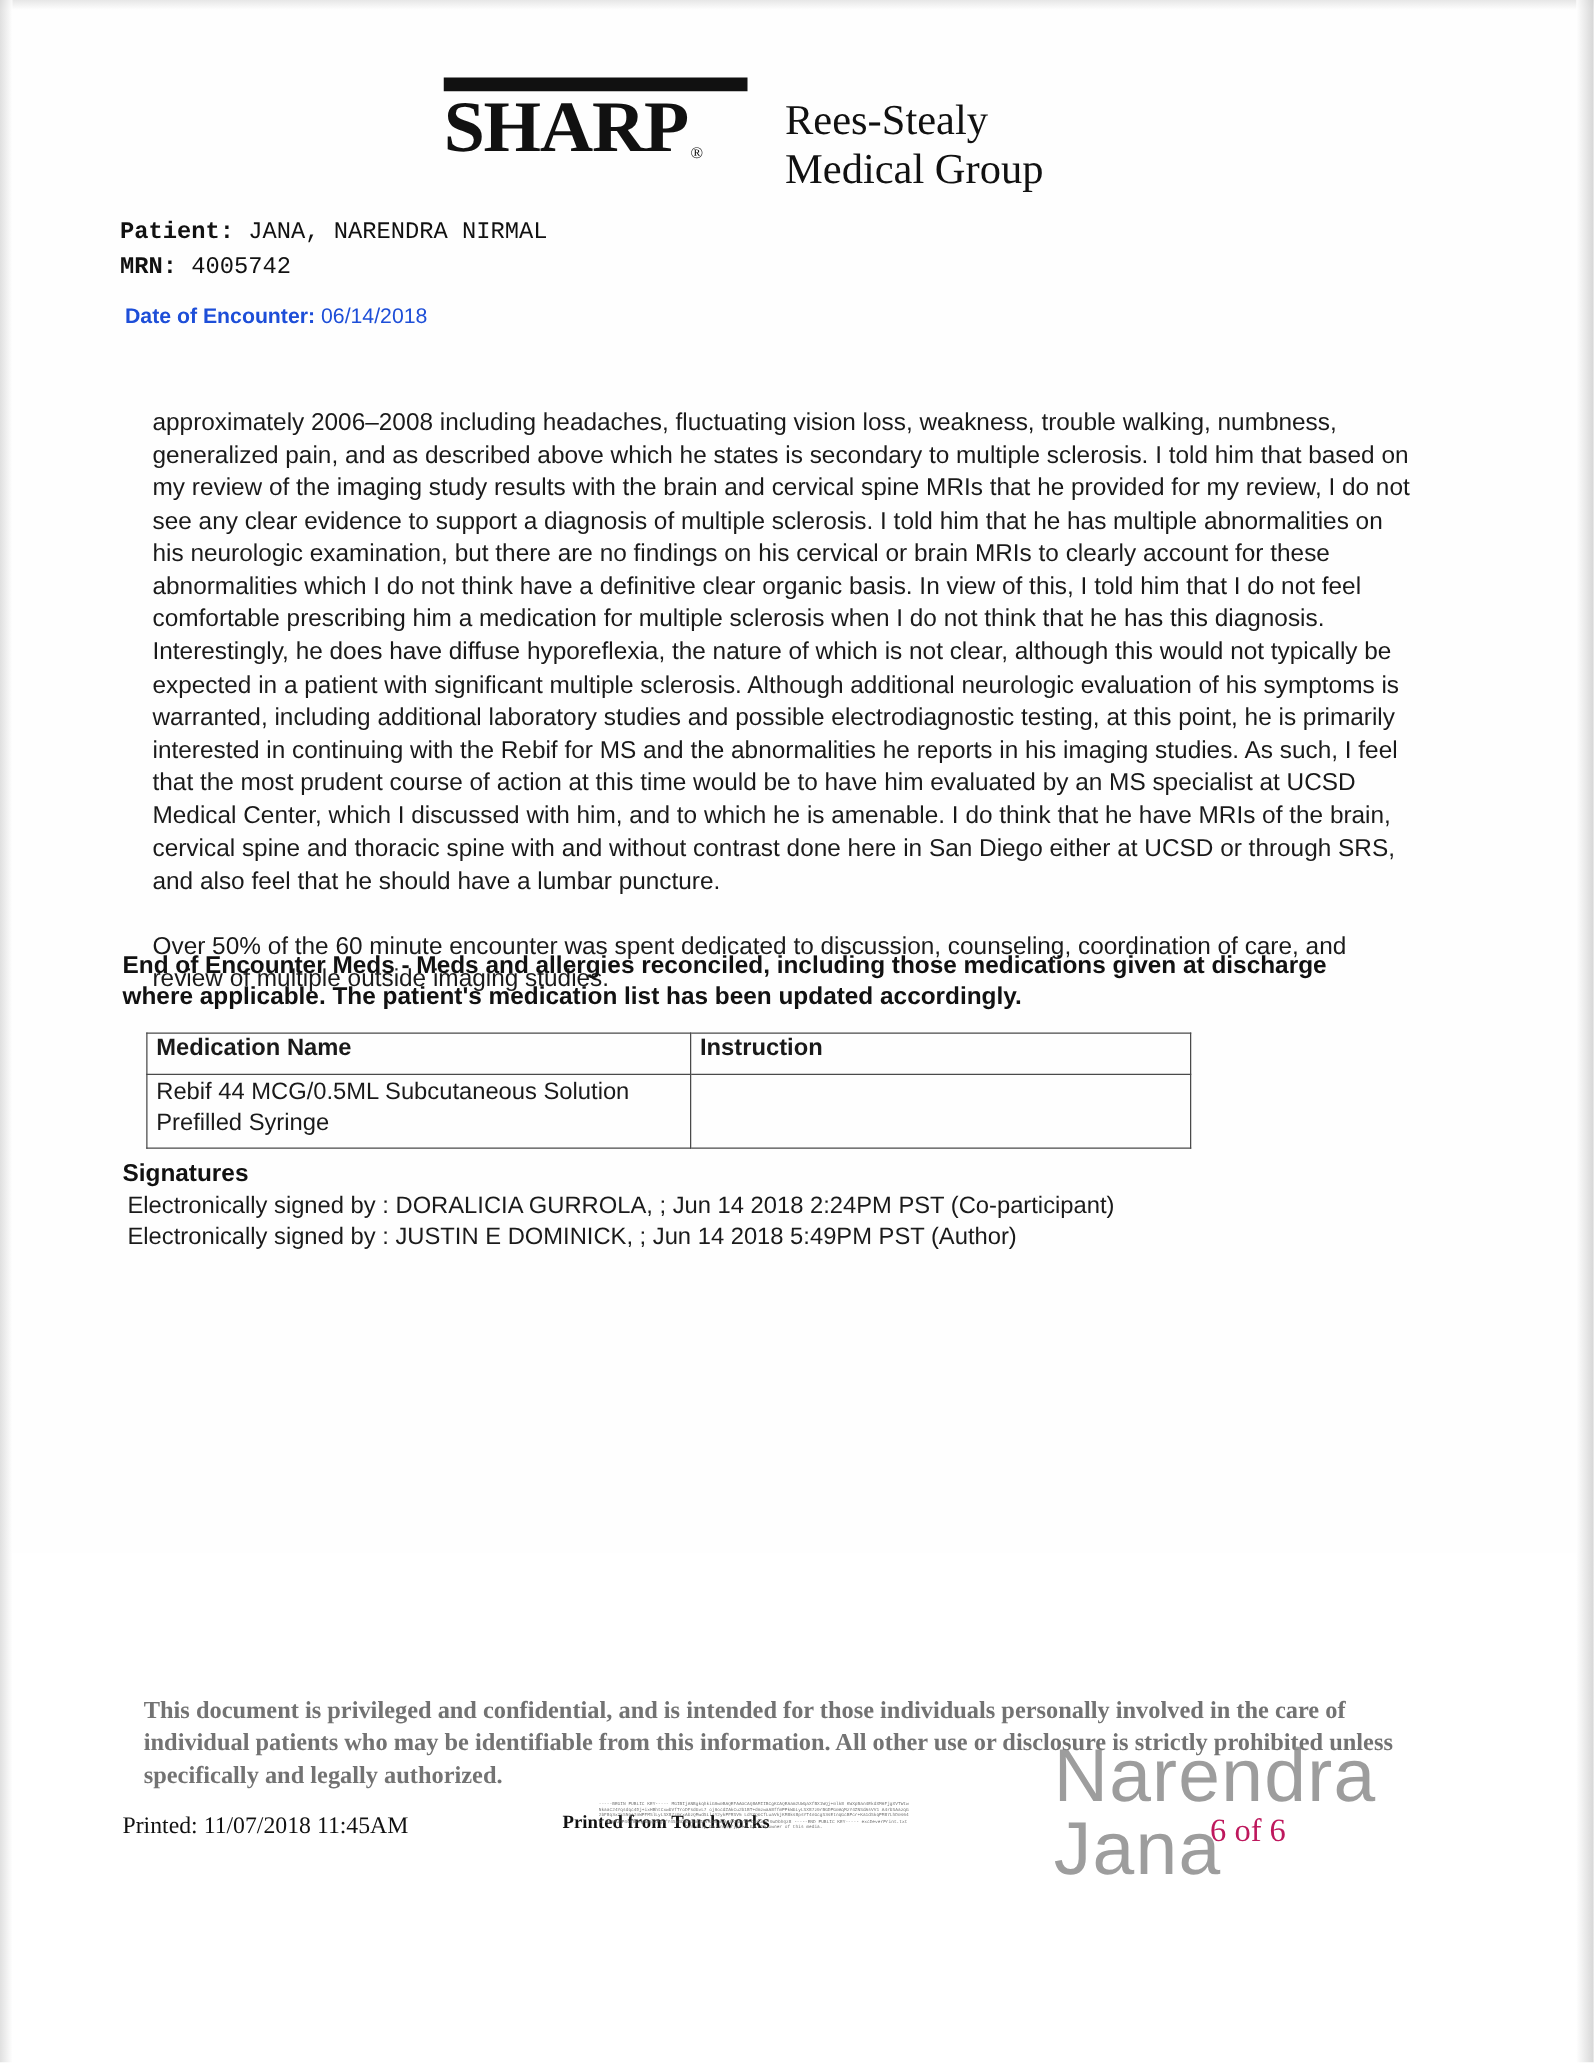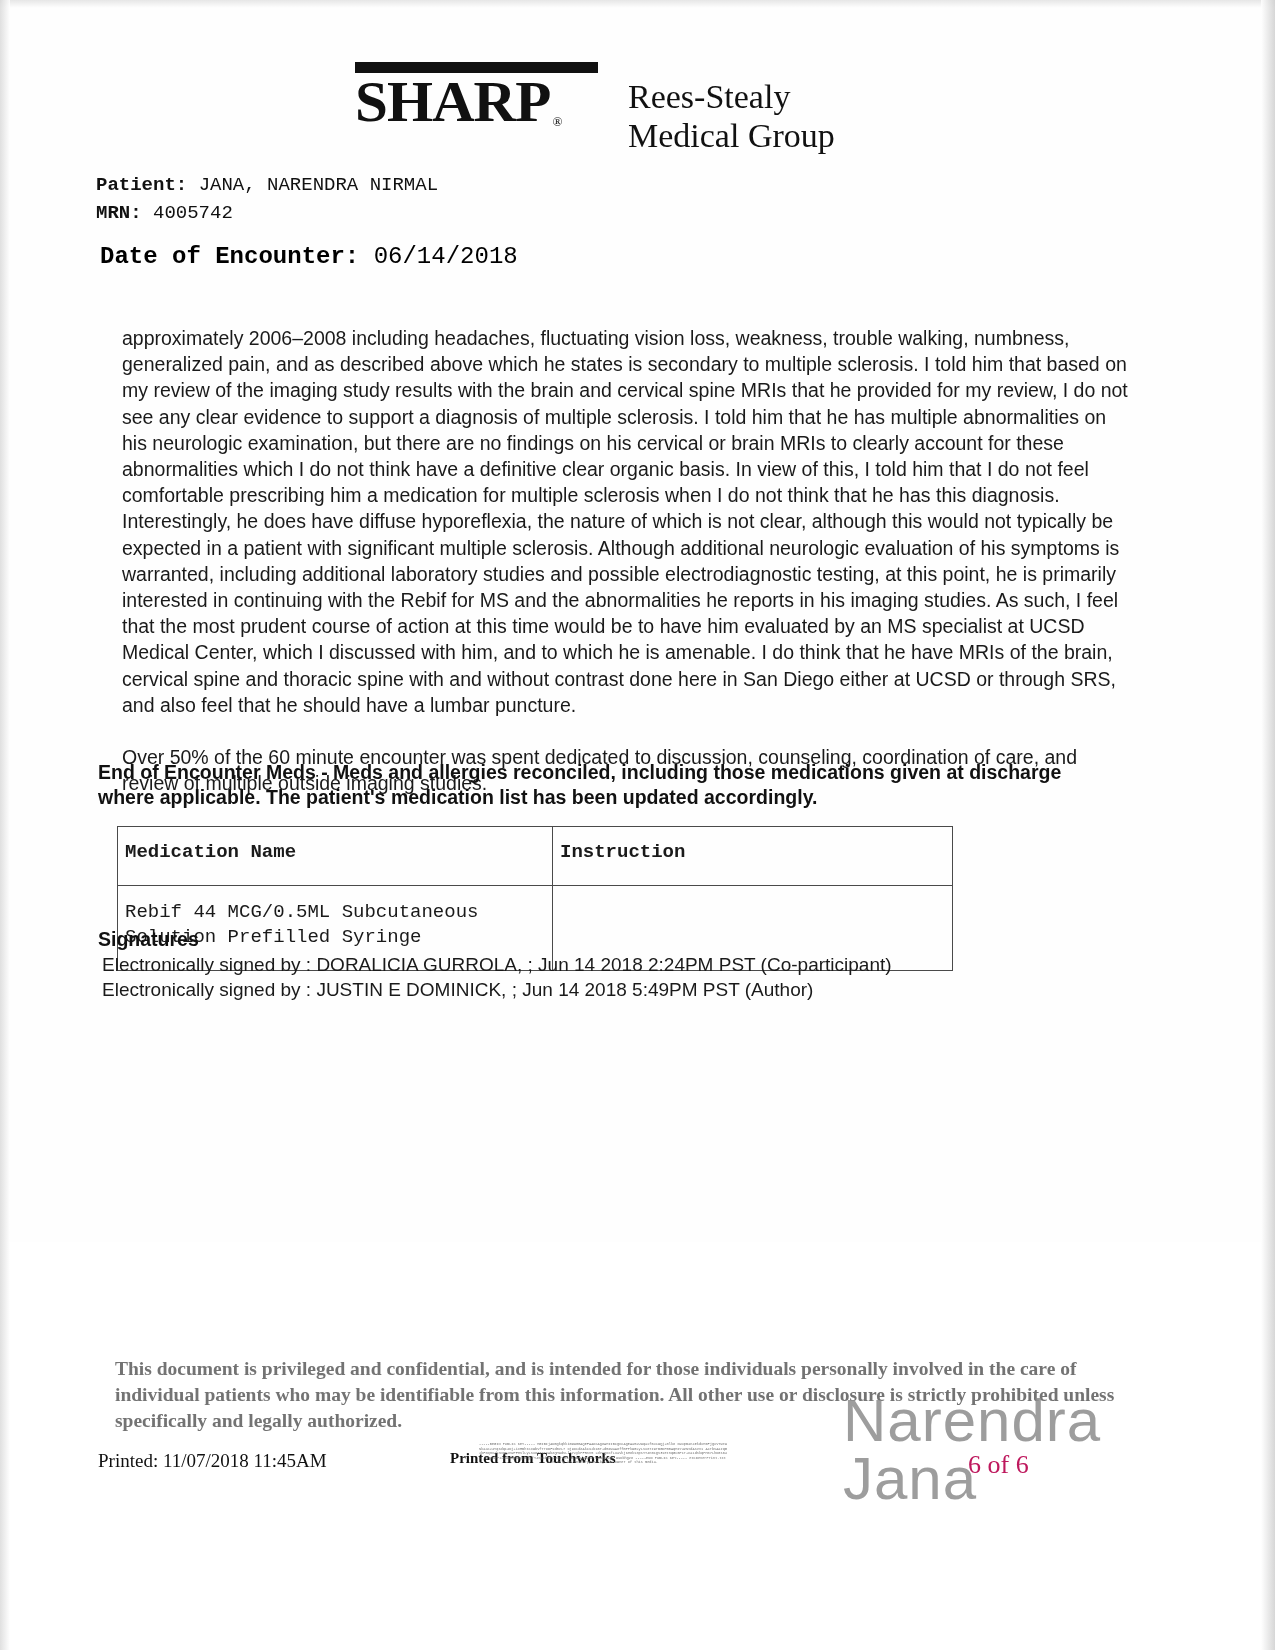--- a/index.html
+++ b/index.html
@@ -93,23 +93,23 @@
     font-family: Liberation Mono, monospace;
     font-size: 19px;
     line-height: 1.45;
     color: #111;
   }
   .patient-block .lbl { font-weight: bold; }
   .encounter-block {
     position: absolute;
     left: 100px;
     top: 243px;
-    font-family: Liberation Mono, monospace;
-    font-size: 24px;
-    color: #000000;
+    font-family: Liberation Sans, sans-serif;
+    font-size: 17px;
+    color: #1d4ed8;
   }
   .encounter-block .lbl { font-weight: bold; }
 
   
   .body-text {
     position: absolute;
     left: 122px;
     top: 325px;
     width: 1010px;
     font-size: 19.5px;
@@ -135,25 +135,24 @@
     position: absolute;
     left: 117px;
     top: 826px;
     width: 836px;
     border-collapse: collapse;
     font-size: 19px;
     color: #1a1a1a;
   }
   .med-table td, .med-table th {
     border: 1.3px solid #4a4a4a;
-    padding: 14px 7px;
+    padding: 1px 7px;
     text-align: left;
     font-weight: normal;
     vertical-align: top;
-    font-family: Liberation Mono, monospace;
   }
   .med-table .col-name { width: 420px; }
   .med-table thead td { font-weight: bold; height: 30px; }
   .med-table tbody td { height: 56px; line-height: 25px; }
 
   
   .sig-title {
     position: absolute;
     left: 98px;
     top: 928px;

